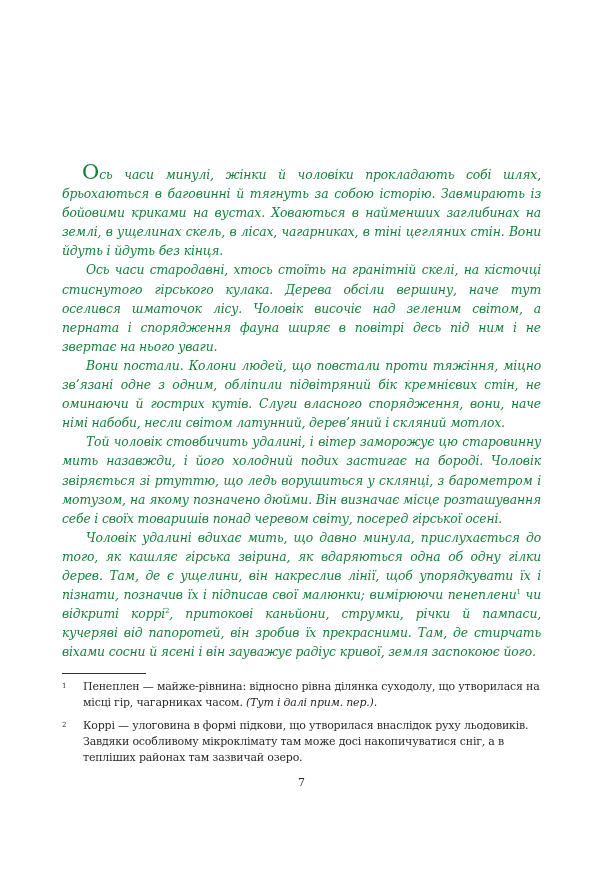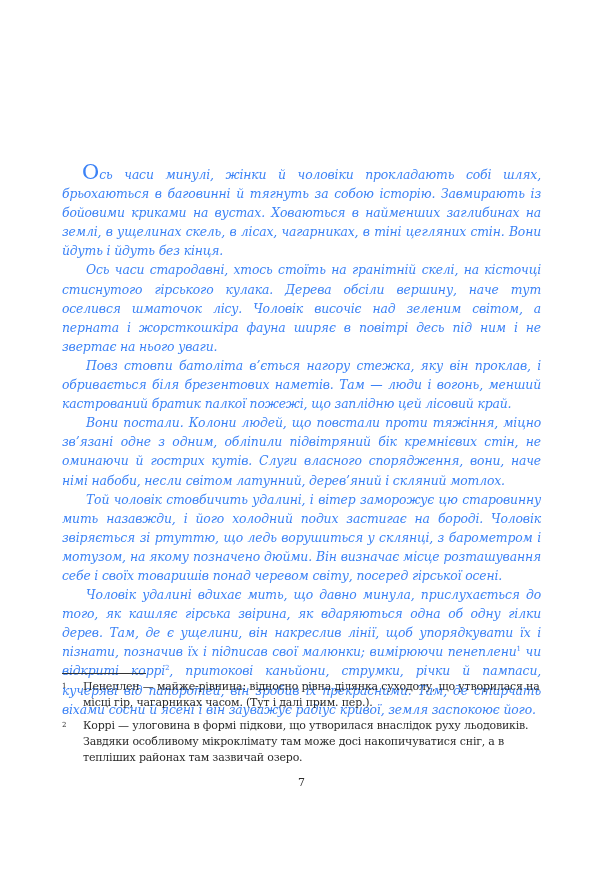--- a/index.html
+++ b/index.html
@@ -1,19 +1,19 @@
 <!DOCTYPE html>
 <html><head>
 <meta charset="utf-8">
 <style>
   html, body { margin: 0; padding: 0; background: #ffffff; }
   body { width: 603px; height: 874px; position: relative; overflow: hidden; }
   .page {
     position: absolute; left: 62px; top: 165px; width: 479px;
-    color: #3b82f6;
+    color: #15803d;
   }
   .body-text {
     font-family: "DejaVu Serif", serif;
     font-style: italic;
     font-size: 12.4px;
     line-height: 19.1px;
     text-align: justify;
     letter-spacing: -0.15px;
   }
   .body-text p { margin: 0; text-indent: 24px; }
@@ -34,35 +34,34 @@
     font-family: "DejaVu Serif", serif;
     font-size: 11px;
     line-height: 16px;
     color: #2a2a2a;
     letter-spacing: -0.2px;
   }
   .footnote { position: relative; padding-left: 21px; margin-bottom: 7px; }
   .footnote .fn-num {
     position: absolute; left: 0; top: -1px; font-size: 7px;
   }
-  .footnote .fn-note { }
+  .footnote .fn-note { font-style: italic; }
   .page-number {
     position: absolute; left: 0; width: 603px; top: 776px;
     text-align: center;
     font-family: "DejaVu Serif", serif; font-size: 11px; color: #2a2a2a;
   }
 </style>
 </head>
 <body>
 
 <div class="page">
   <div class="body-text">
     <p class="first"><span class="dropcap">О</span><span>сь часи минулі, жінки й чоловіки прокладають собі шлях, брьохаються в баговинні й тягнуть за собою історію. Завмирають із бойовими криками на вустах. Ховаються в найменших заглибинах на землі, в ущелинах скель, в лісах, чагарниках, в тіні цегляних стін. Вони йдуть і йдуть без кінця.</span></p>
-    <p>Ось часи стародавні, хтось стоїть на гранітній скелі, на кісточці стиснутого гірського кулака. Дерева обсіли вершину, наче тут оселився шматочок лісу. Чоловік височіє над зеленим світом, а перната і жорсткошкіра фауна ширяє в повітрі десь під ним і не звертає на нього уваги.</p>
-    <p>Повз стовпи батоліта в’ється нагору стежка, яку він проклав, і обривається біля брезентових наметів. Там — люди і вогонь, менший кастрований братик палкої пожежі, що заплідню цей лісовий край.</p>
+    <p>Ось часи стародавні, хтось стоїть на гранітній скелі, на кісточці стиснутого гірського кулака. Дерева обсіли вершину, наче тут оселився шматочок лісу. Чоловік височіє над зеленим світом, а перната і спорядження фауна ширяє в повітрі десь під ним і не звертає на нього уваги.</p>
     <p>Вони постали. Колони людей, що повстали проти тяжіння, міцно зв’язані одне з одним, обліпили підвітряний бік кремнієвих стін, не оминаючи й гострих кутів. Слуги власного спорядження, вони, наче німі набоби, несли світом латунний, дерев’яний і скляний мотлох.</p>
     <p>Той чоловік стовбичить удалині, і вітер заморожує цю старовинну мить назавжди, і його холодний подих застигає на бороді. Чоловік звіряється зі ртуттю, що ледь ворушиться у склянці, з барометром і мотузом, на якому позначено дюйми. Він визначає місце розташування себе і своїх товаришів понад черевом світу, посеред гірської осені.</p>
     <p><span>Чоловік удалині вдихає мить, що давно минула, прислухається до того, як кашляє гірська звірина, як вдаряються одна об одну гілки дерев. Там, де є ущелини, він накреслив лінії, щоб упорядкувати їх і пізнати, позначив їх і підписав свої малюнки; вимірюючи пенеплени</span><sup>1</sup><span> чи відкриті коррі</span><sup>2</sup><span>, притокові каньйони, струмки, річки й пампаси, кучеряві від папоротей, він зробив їх прекрасними. Там, де стирчать віхами сосни й ясені і він зауважує радіус кривої, земля заспокоює його.</span></p>
   </div>
 </div>
 
 <div class="footnote-rule"></div>
 
 <div class="footnotes">
   <div class="footnote">

